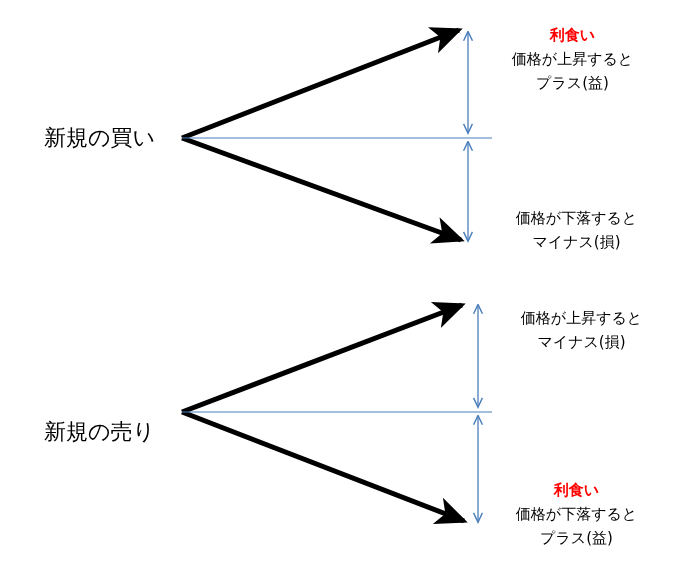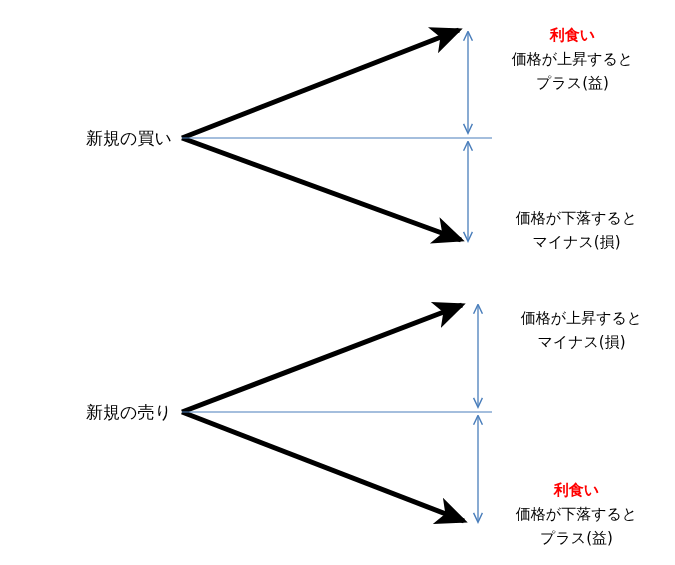--- a/index.html
+++ b/index.html
@@ -32,23 +32,22 @@
   .label-text {
     position: absolute;
     white-space: nowrap;
     font-family: "DejaVu Sans", "Liberation Sans", sans-serif;
     font-size: 17px;
     line-height: 24px;
     color: #000000;
     letter-spacing: 0px;
   }
   .entry-label {
-    font-size: 17px;
+    font-size: 22px;
     line-height: 24px;
-    margin-left: 42px;
   }
   .note-block {
     position: absolute;
     text-align: center;
     font-family: "DejaVu Sans", "Liberation Sans", sans-serif;
     font-size: 15px;
     line-height: 24px;
     color: #000000;
     white-space: nowrap;
   }
@@ -107,21 +106,21 @@
     <span class="note-line note-accent" style="color:#ff0000;">利食い</span>
     <span class="note-line">価格が上昇すると</span>
     <span class="note-line">プラス(益)</span>
   </div>
 
   <div class="note-block" style="left:489px; top:206px; width:175px;">
     <span class="note-line">価格が下落すると</span>
     <span class="note-line">マイナス(損)</span>
   </div>
 
-  <div class="label-text entry-label" style="left:44px; top:400px;">新規の売り</div>
+  <div class="label-text entry-label" style="left:44px; top:420px;">新規の売り</div>
 
   <div class="note-block" style="left:494px; top:306px; width:175px;">
     <span class="note-line">価格が上昇すると</span>
     <span class="note-line">マイナス(損)</span>
   </div>
 
   <div class="note-block" style="left:489px; top:478px; width:175px;">
     <span class="note-line note-accent" style="color:#ff0000;">利食い</span>
     <span class="note-line">価格が下落すると</span>
     <span class="note-line">プラス(益)</span>

